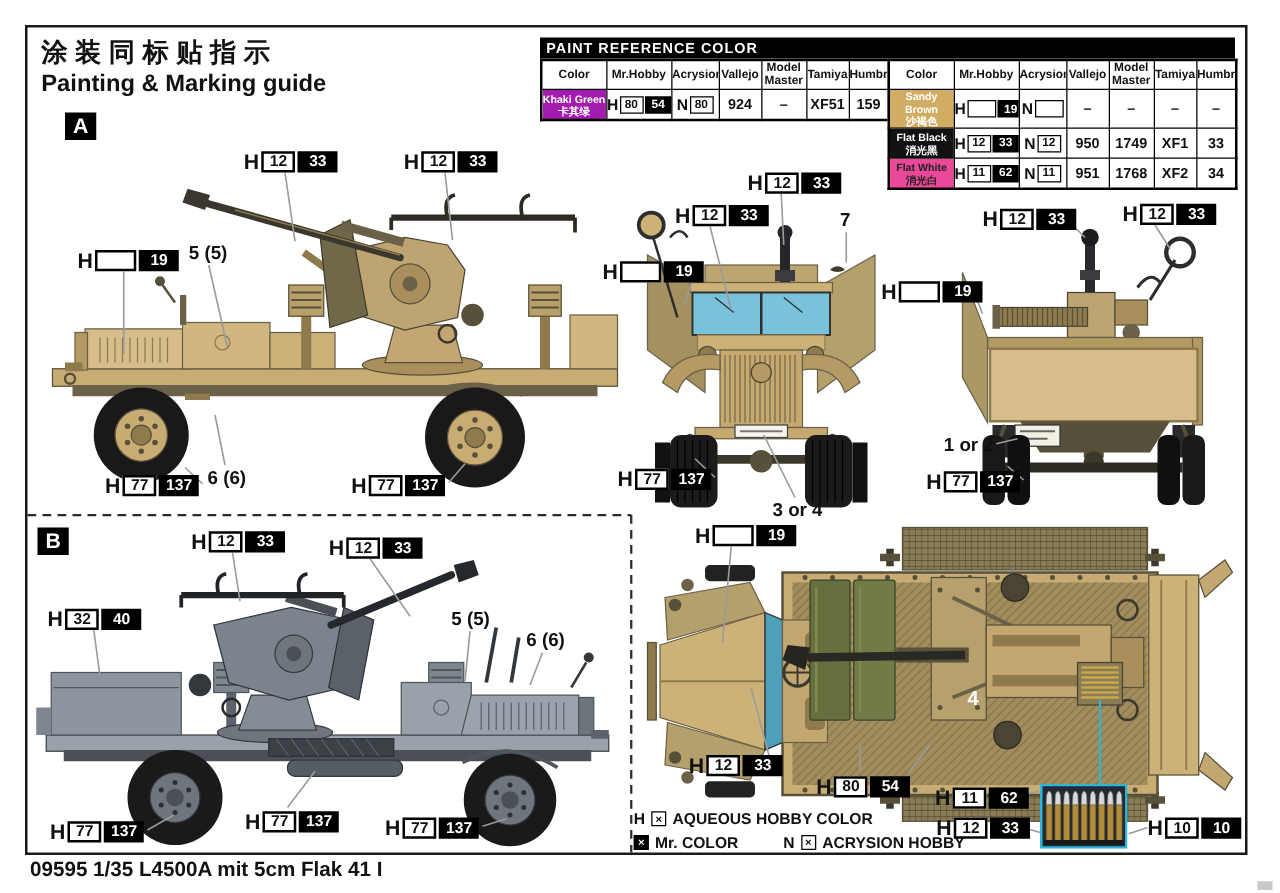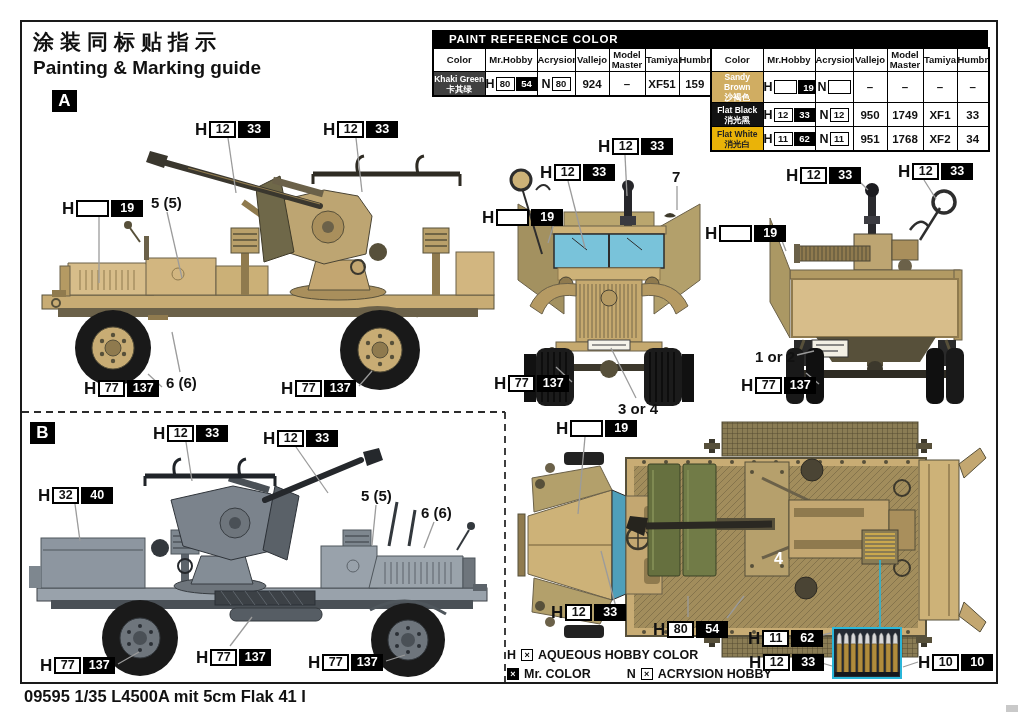--- a/index.html
+++ b/index.html
@@ -8,31 +8,31 @@
   #frame{position:absolute;left:20px;top:20px;width:978px;height:664px;
          border:2px solid #1a1a1a;box-sizing:border-box;background:#fff;}
   
   .title-cn{position:absolute;left:33px;top:28px;font-size:21px;font-weight:bold;letter-spacing:6px;}
   .title-en{position:absolute;left:33px;top:57px;font-size:19px;font-weight:bold;}
   .badge{position:absolute;background:#000;color:#fff;font-weight:bold;font-size:17px;
          width:25px;height:22px;display:flex;align-items:center;justify-content:center;}
   
   .pt-title{position:absolute;left:432px;top:30px;width:556px;height:17px;background:#000;color:#fff;
             font-weight:bold;font-size:11.5px;letter-spacing:.8px;display:flex;align-items:center;
-            padding-left:17px;box-sizing:border-box;}
+            padding-left:5px;box-sizing:border-box;}
   table.ptable{position:absolute;border-collapse:collapse;table-layout:fixed;background:#fff;
                border:2px solid #000;}
   .ptable th,.ptable td{border:1px solid #000;text-align:center;vertical-align:middle;padding:0;overflow:hidden;}
   .ptable th{font-size:9.5px;font-weight:bold;height:22px;line-height:10px;}
   .ptable td{height:23px;font-size:11.5px;font-weight:bold;}
   td.sw{font-size:8.5px;line-height:10px;color:#fff;font-weight:bold;}
   td.sw span{display:block;}
-  .sw-l0{background:#7d8b95;} .sw-l1{background:#161616;} .sw-l2{background:#404040;}
+  .sw-l0{background:#7d8b95;} .sw-l1{background:#161616;} .sw-l2{background:#a21caf;}
   .sw-r0{background:#d0ad62;} .sw-r1{background:#a87f2d;} .sw-r2{background:#121212;margin-left:24px;}
-  .sw-r3{background:#eab308;color:#222 !important;}
+  .sw-r3{background:#ec4899;color:#222 !important;}
   .tchip{display:inline-flex;align-items:center;gap:1px;vertical-align:middle;}
   .tchip .pfx{font-size:12.5px;font-weight:bold;}
   .tchip .bw{box-sizing:border-box;border:1.5px solid #000;background:#fff;height:14px;min-width:19px;
              display:inline-flex;align-items:center;justify-content:center;font-size:9.5px;font-weight:bold;padding:0 1px;}
   .tchip .bb{background:#000;color:#fff;height:14px;min-width:20px;display:inline-flex;align-items:center;
              justify-content:center;font-size:9.5px;font-weight:bold;padding:0 1px;}
   .tchip.we .bw{min-width:23px;}
   
   .chip{position:absolute;display:flex;align-items:center;gap:2px;height:18px;z-index:6;}
   .chip .pfx{font-weight:bold;font-size:17px;line-height:17px;}

